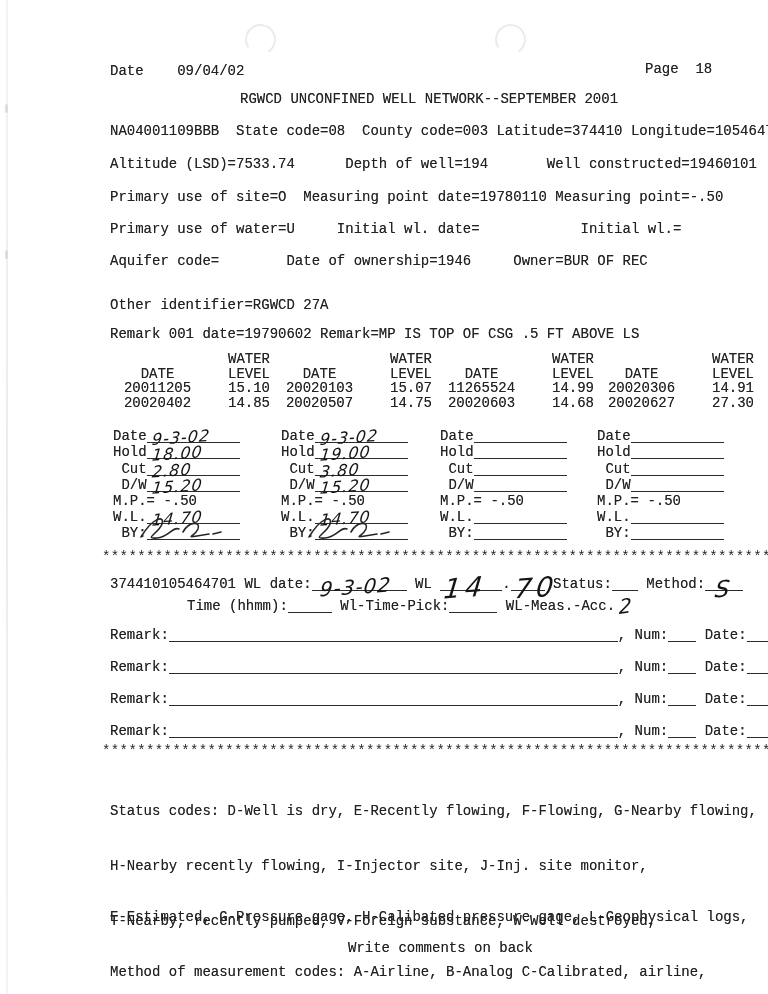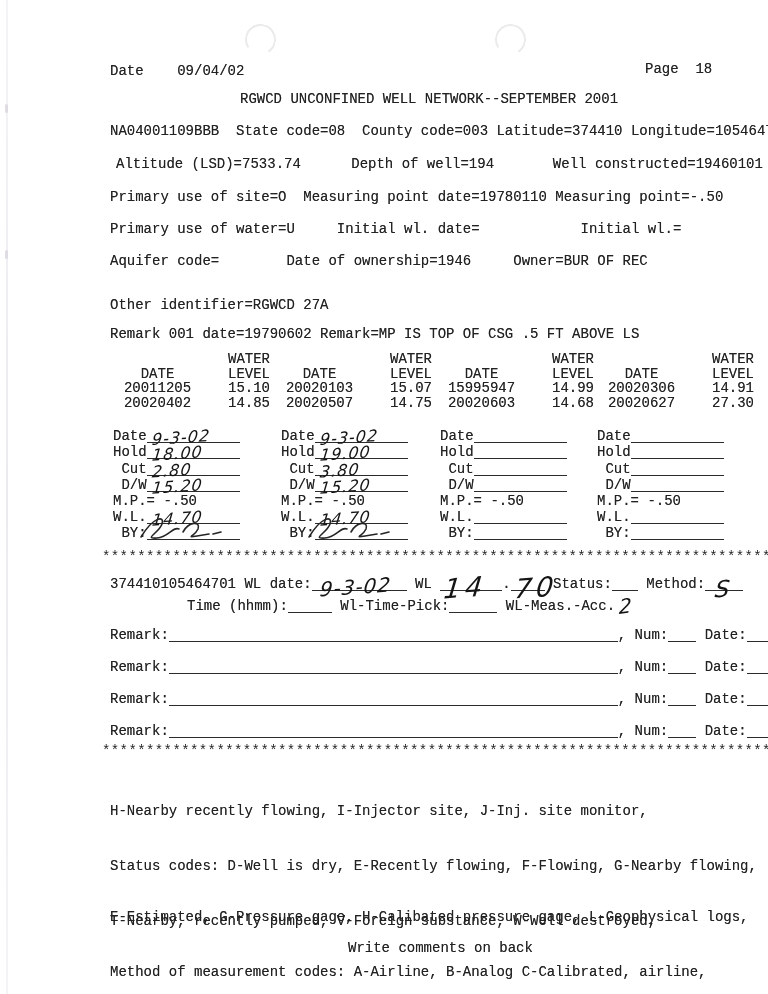--- a/index.html
+++ b/index.html
@@ -50,21 +50,21 @@
   <div class="scan-mark" style="top:104px"></div>
   <div class="scan-mark" style="top:250px"></div>
   <div class="hole" style="left:245px;top:24px"></div>
   <div class="hole" style="left:495px;top:24px"></div>
 
   <div class="line" style="top:64px;left:110px">Date    09/04/02</div>
   <div class="line" style="top:62px;left:645px">Page  18</div>
   <div class="line" style="top:92px;left:240px">RGWCD UNCONFINED WELL NETWORK--SEPTEMBER 2001</div>
 
   <div class="line" style="top:124px;left:110px">NA04001109BBB  State code=08  County code=003 Latitude=374410 Longitude=1054647</div>
-  <div class="line" style="top:157px;left:116px">Altitude (LSD)=7533.74      Depth of well=194       Well constructed=19460101</div>
+  <div class="line" style="top:157px;left:110px">Altitude (LSD)=7533.74      Depth of well=194       Well constructed=19460101</div>
   <div class="line" style="top:190px;left:110px">Primary use of site=O  Measuring point date=19780110 Measuring point=-.50</div>
   <div class="line" style="top:222px;left:110px">Primary use of water=U     Initial wl. date=            Initial wl.=</div>
   <div class="line" style="top:254px;left:110px">Aquifer code=        Date of ownership=1946     Owner=BUR OF REC</div>
   <div class="line" style="top:298px;left:110px">Other identifier=RGWCD 27A</div>
   <div class="line" style="top:327px;left:110px">Remark 001 date=19790602 Remark=MP IS TOP OF CSG .5 FT ABOVE LS</div>
 
   <div class="wtable">
     <div class="wt-group" style="left:0">
       <div class="wt-row"><span class="wt-date"></span><span class="wt-level">WATER</span></div>
       <div class="wt-row"><span class="wt-date">DATE</span><span class="wt-level">LEVEL</span></div>
@@ -73,21 +73,21 @@
     </div>
     <div class="wt-group" style="left:162px">
       <div class="wt-row"><span class="wt-date"></span><span class="wt-level">WATER</span></div>
       <div class="wt-row"><span class="wt-date">DATE</span><span class="wt-level">LEVEL</span></div>
       <div class="wt-row"><span class="wt-date">20020103</span><span class="wt-level">15.07</span></div>
       <div class="wt-row"><span class="wt-date">20020507</span><span class="wt-level">14.75</span></div>
     </div>
     <div class="wt-group" style="left:324px">
       <div class="wt-row"><span class="wt-date"></span><span class="wt-level">WATER</span></div>
       <div class="wt-row"><span class="wt-date">DATE</span><span class="wt-level">LEVEL</span></div>
-      <div class="wt-row"><span class="wt-date">15995947</span><span class="wt-level">14.99</span></div>
+      <div class="wt-row"><span class="wt-date">11265524</span><span class="wt-level">14.99</span></div>
       <div class="wt-row"><span class="wt-date">20020603</span><span class="wt-level">14.68</span></div>
     </div>
     <div class="wt-group" style="left:484px">
       <div class="wt-row"><span class="wt-date"></span><span class="wt-level">WATER</span></div>
       <div class="wt-row"><span class="wt-date">DATE</span><span class="wt-level">LEVEL</span></div>
       <div class="wt-row"><span class="wt-date">20020306</span><span class="wt-level">14.91</span></div>
       <div class="wt-row"><span class="wt-date">20020627</span><span class="wt-level">27.30</span></div>
     </div>
   </div>
 
@@ -160,22 +160,22 @@
   <div class="flexline" style="top:691px;left:110px">
     <span>Remark:</span><span class="ul w449"></span><span>, Num:</span><span class="ul w28"></span><span> Date:</span><span class="ul w58"></span>
   </div>
   <div class="flexline" style="top:723px;left:110px">
     <span>Remark:</span><span class="ul w449"></span><span>, Num:</span><span class="ul w28"></span><span> Date:</span><span class="ul w58"></span>
   </div>
 
   <div class="sep" style="top:744px">***********************************************************************************************</div>
 
   <div class="codes" style="top:766px">
+    <div>Status codes: D-Well is dry, E-Recently flowing, F-Flowing, G-Nearby flowing,</div>
     <div>H-Nearby recently flowing, I-Injector site, J-Inj. site monitor,</div>
-    <div>Status codes: D-Well is dry, E-Recently flowing, F-Flowing, G-Nearby flowing,</div>
     <div>T-Nearby, recently pumped, V-Foreign substance, W-Well destroyed,</div>
     
   </div>
 
   <div class="codes" style="top:872px">
     <div>E-Estimated, G-Pressure gage, H-Calibated pressure gage, L-Geophysical logs,</div>
     <div>Method of measurement codes: A-Airline, B-Analog C-Calibrated, airline,</div>
     
     
   </div>

